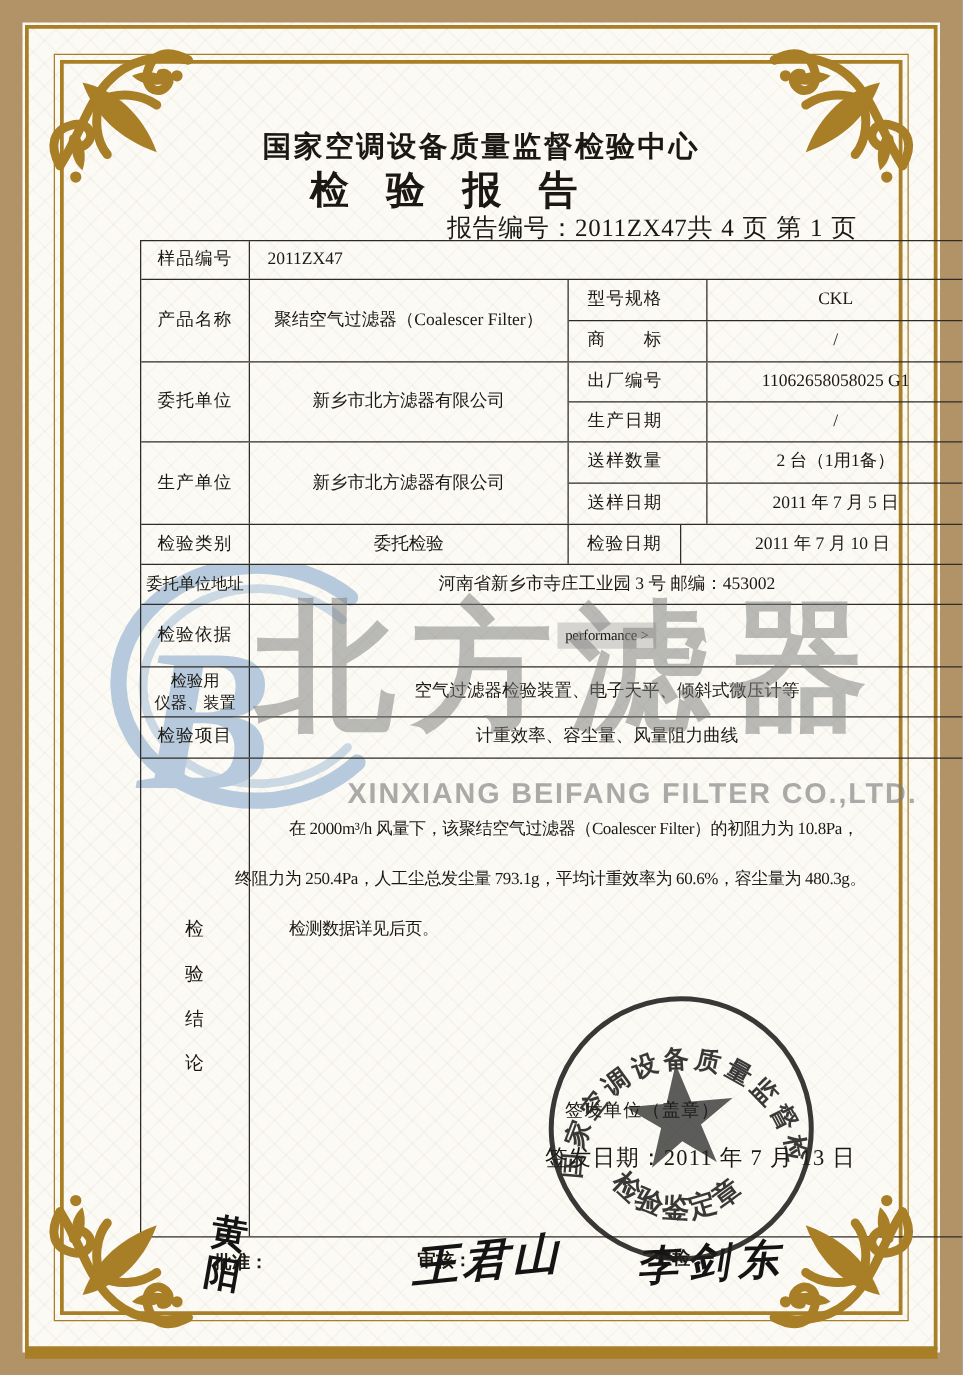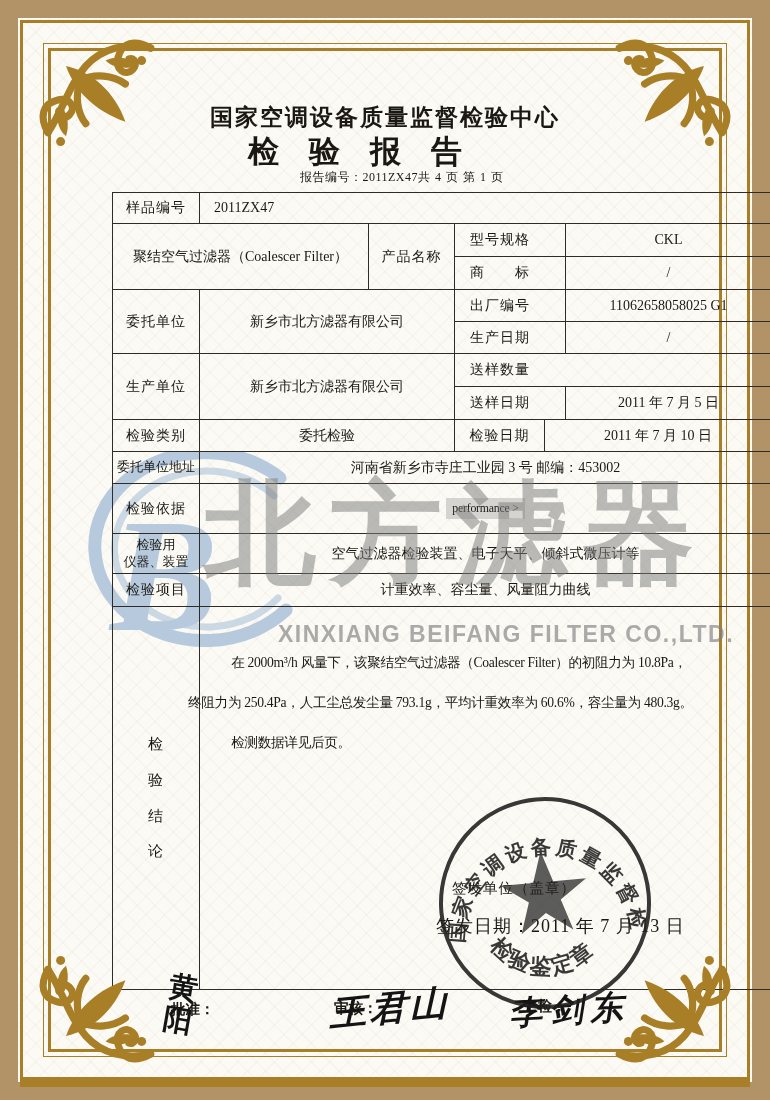--- a/index.html
+++ b/index.html
@@ -33,21 +33,21 @@
   .orn.tr{right:30px;top:30px;transform:scaleX(-1)}
   .orn.bl{left:30px;bottom:28px;transform:scaleY(-1)}
   .orn.br{right:30px;bottom:28px;transform:scale(-1,-1)}
 
   
   .org-name{position:absolute;left:0;right:0;top:102px;text-align:center;
     font-size:23px;font-weight:bold;letter-spacing:2px;z-index:4;}
   .report-title{position:absolute;left:0;right:0;top:131px;text-align:center;
     font-size:31px;font-weight:bold;letter-spacing:30px;transform:translateX(-15px);z-index:4;}
   .meta-row{position:absolute;left:118px;right:84px;top:169px;display:flex;
-    justify-content:center;font-size:12px;z-index:4;}
+    justify-content:flex-end;font-size:20px;z-index:4;}
   .meta-left span{letter-spacing:.5px}
   .meta-pages{letter-spacing:1px}
 
   
   .doc-table{position:absolute;left:112px;top:192px;width:660px;z-index:2;
     border:1.6px solid var(--ink);box-sizing:border-box;background:transparent;}
   .tr{display:flex;box-sizing:border-box;}
   .tr + .tr{border-top:1.6px solid var(--ink);}
   .cell{box-sizing:border-box;display:flex;align-items:center;justify-content:center;
     font-size:14px;text-align:center;line-height:1.25;}
@@ -169,22 +169,22 @@
   </div>
 
   <div class="doc-table">
 
     <div class="tr h30">
       <div class="cell lab w87">样品编号</div>
       <div class="cell rest left">2011ZX47</div>
     </div>
 
     <div class="tr h66">
+      <div class="cell lab w87">产品名称</div>
       <div class="cell w255">聚结空气过滤器（Coalescer Filter）</div>
-      <div class="cell lab w87">产品名称</div>
       <div class="rightcol">
         <div class="sub">
           <div class="cell lab w90">型号规格</div>
           <div class="cell rest">CKL</div>
         </div>
         <div class="sub">
           <div class="cell lab w90">商　　标</div>
           <div class="cell rest">/</div>
         </div>
       </div>
@@ -204,20 +204,21 @@
         </div>
       </div>
     </div>
 
     <div class="tr h66">
       <div class="cell lab w87">生产单位</div>
       <div class="cell w255">新乡市北方滤器有限公司</div>
       <div class="rightcol">
         <div class="sub">
           <div class="cell lab w90">送样数量</div>
+          <div class="cell rest">2 台（1用1备）</div>
         </div>
         <div class="sub">
           <div class="cell lab w90">送样日期</div>
           <div class="cell rest">2011 年 7 月 5 日</div>
         </div>
       </div>
     </div>
 
     <div class="tr h32">
       <div class="cell lab w87">检验类别</div>

